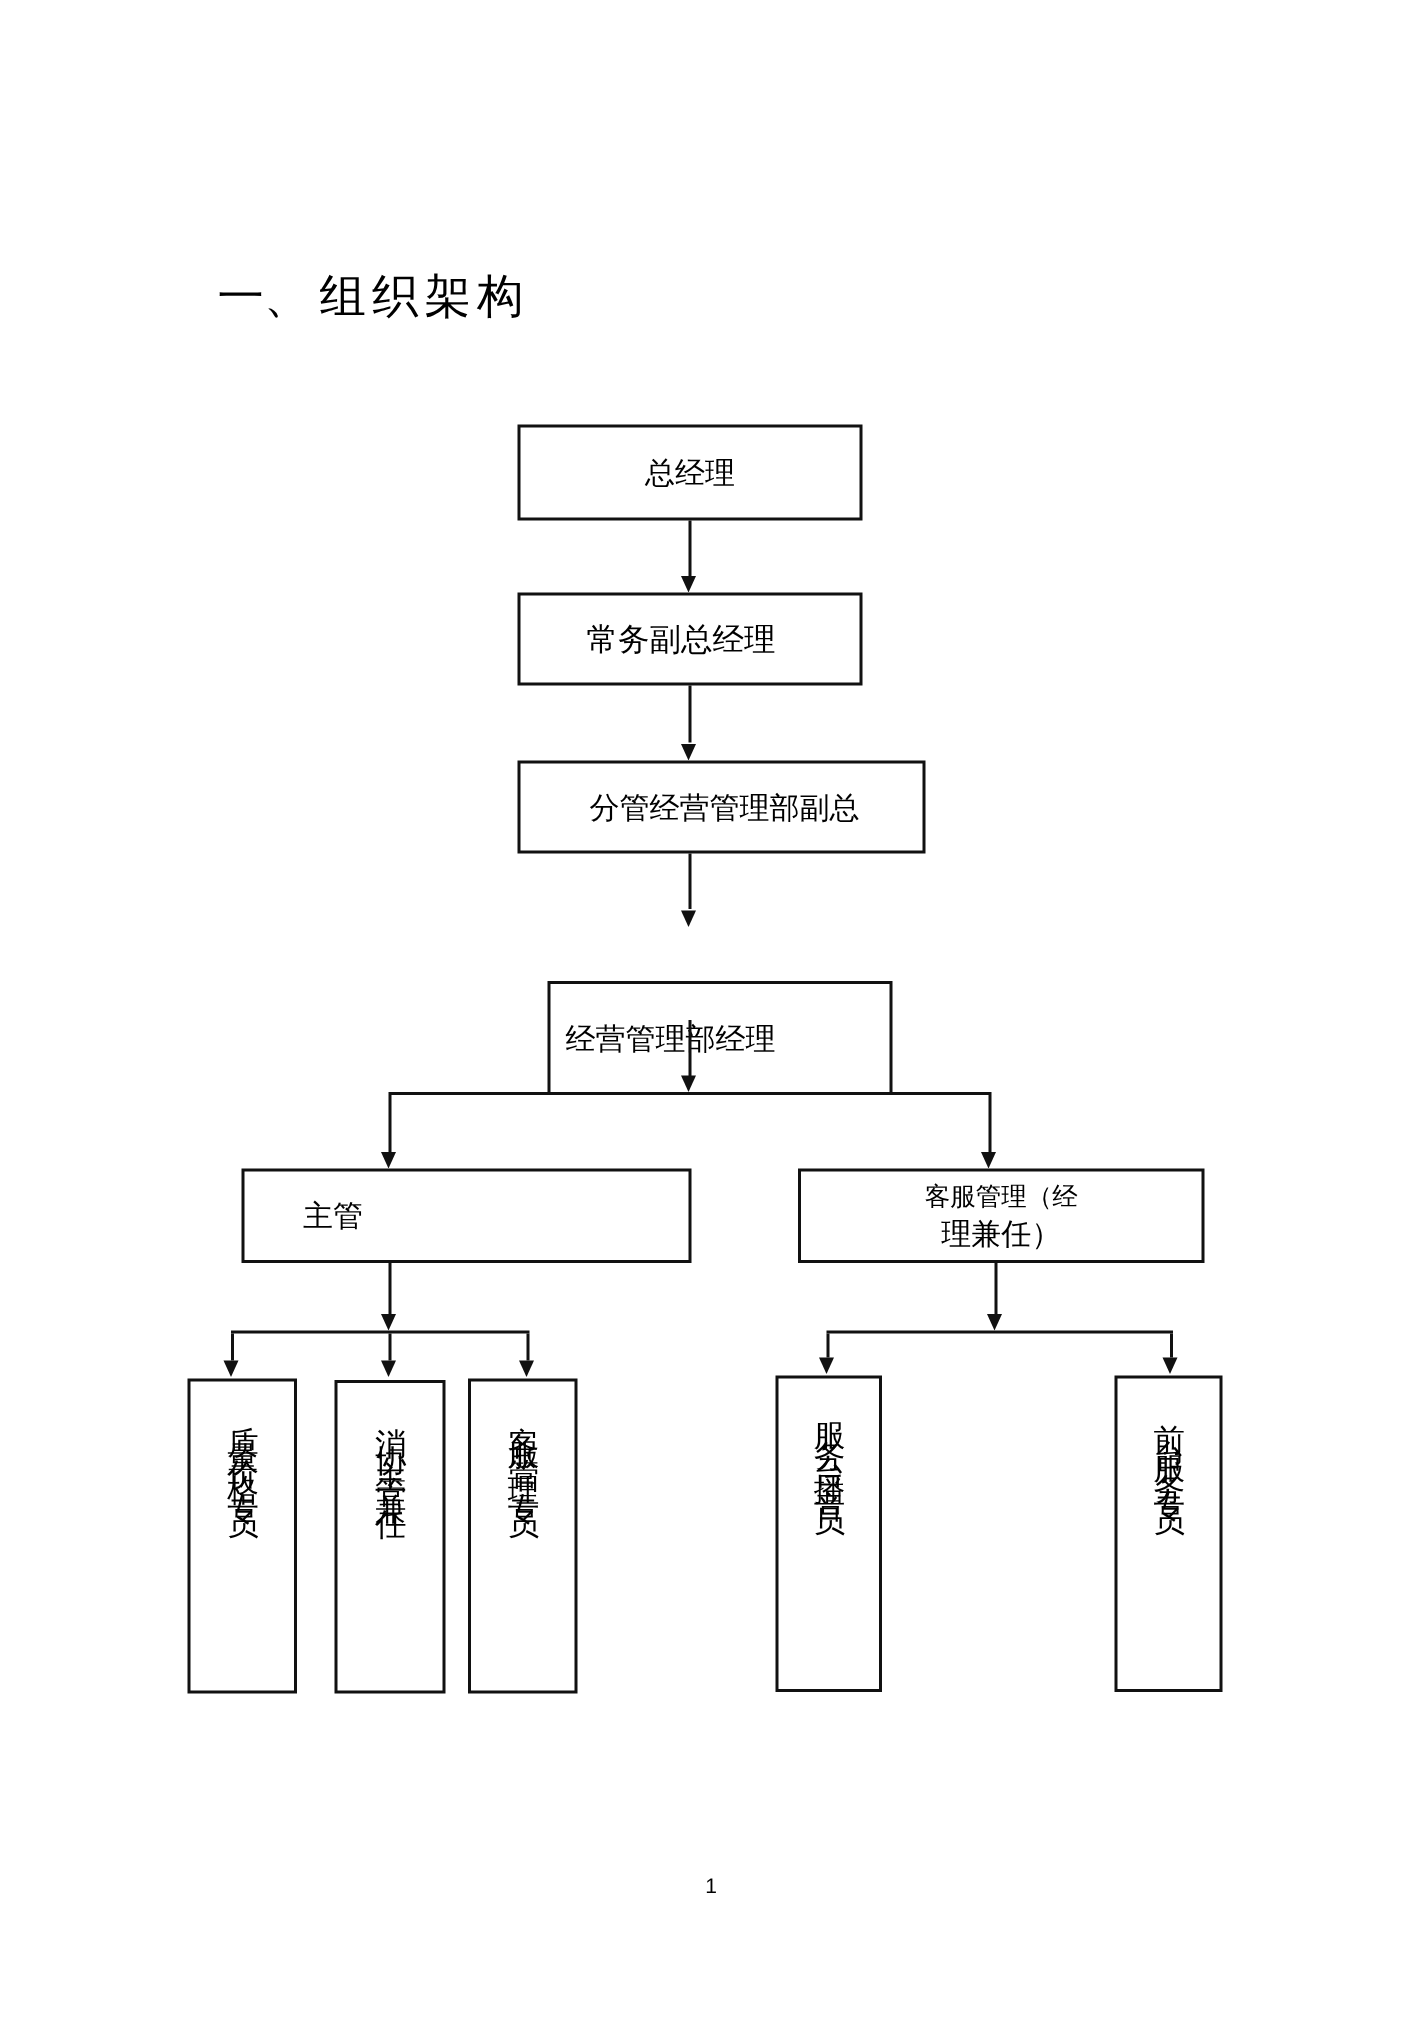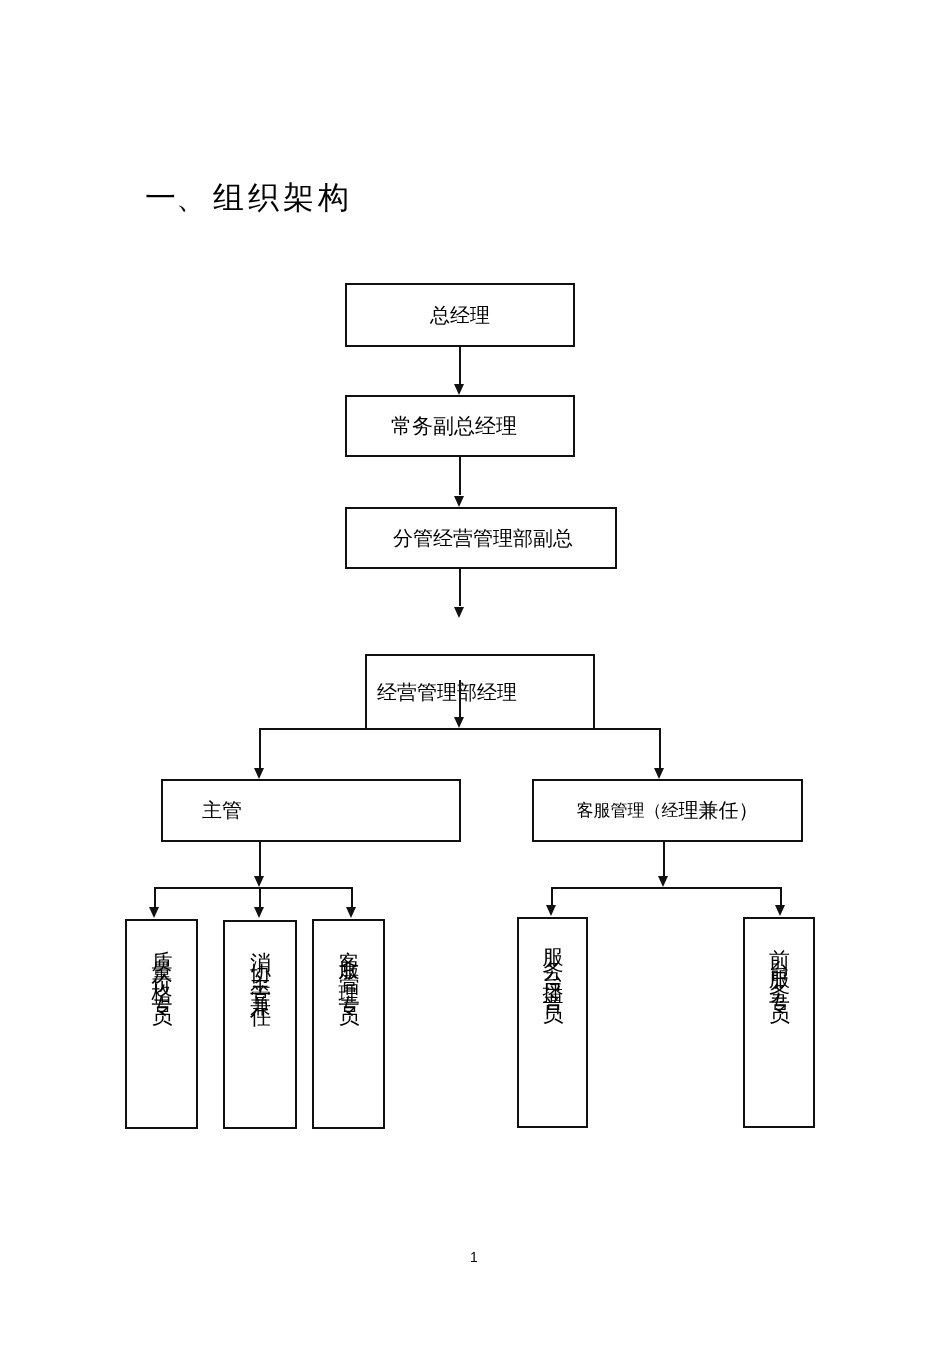--- a/index.html
+++ b/index.html
@@ -125,21 +125,21 @@
   <div class="hline" style="left:259px; top:728px; width:402px;"></div>
   <div class="vline" style="left:259px; top:730px; height:38px;"></div>
   <div class="arrow-down" style="left:254px; top:768px;"></div>
   <div class="vline" style="left:659px; top:730px; height:38px;"></div>
   <div class="arrow-down" style="left:654px; top:768px;"></div>
 
   <div class="obox" id="box-supervisor" style="left:145px; top:779px; width:300px; height:63px;">
     <span>主管</span>
   </div>
 
-  <div class="obox" id="box-cs-mgmt" style="left:532px; top:779px; width:271px; height:63px;">
+  <div class="obox" id="box-cs-mgmt" style="left:532px; top:779px; width:271px; height:63px;flex-direction:column;">
     <span class="small">客服管理（经</span>
       <span class="big">理兼任）</span>
   </div>
 
   <div class="vline" style="left:259px; top:842px; height:35px;"></div>
   <div class="arrow-down" style="left:254px; top:876px;"></div>
   <div class="hline" style="left:154px; top:887px; width:199px;"></div>
   <div class="vline" style="left:154px; top:889px; height:18px;"></div>
   <div class="arrow-down" style="left:149px; top:907px;"></div>
   <div class="vline" style="left:259px; top:889px; height:18px;"></div>

